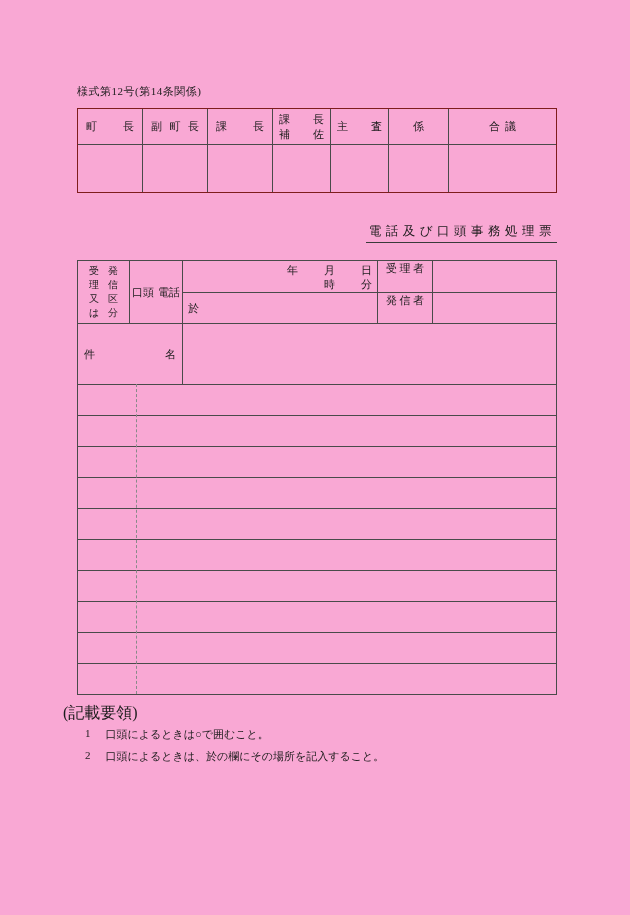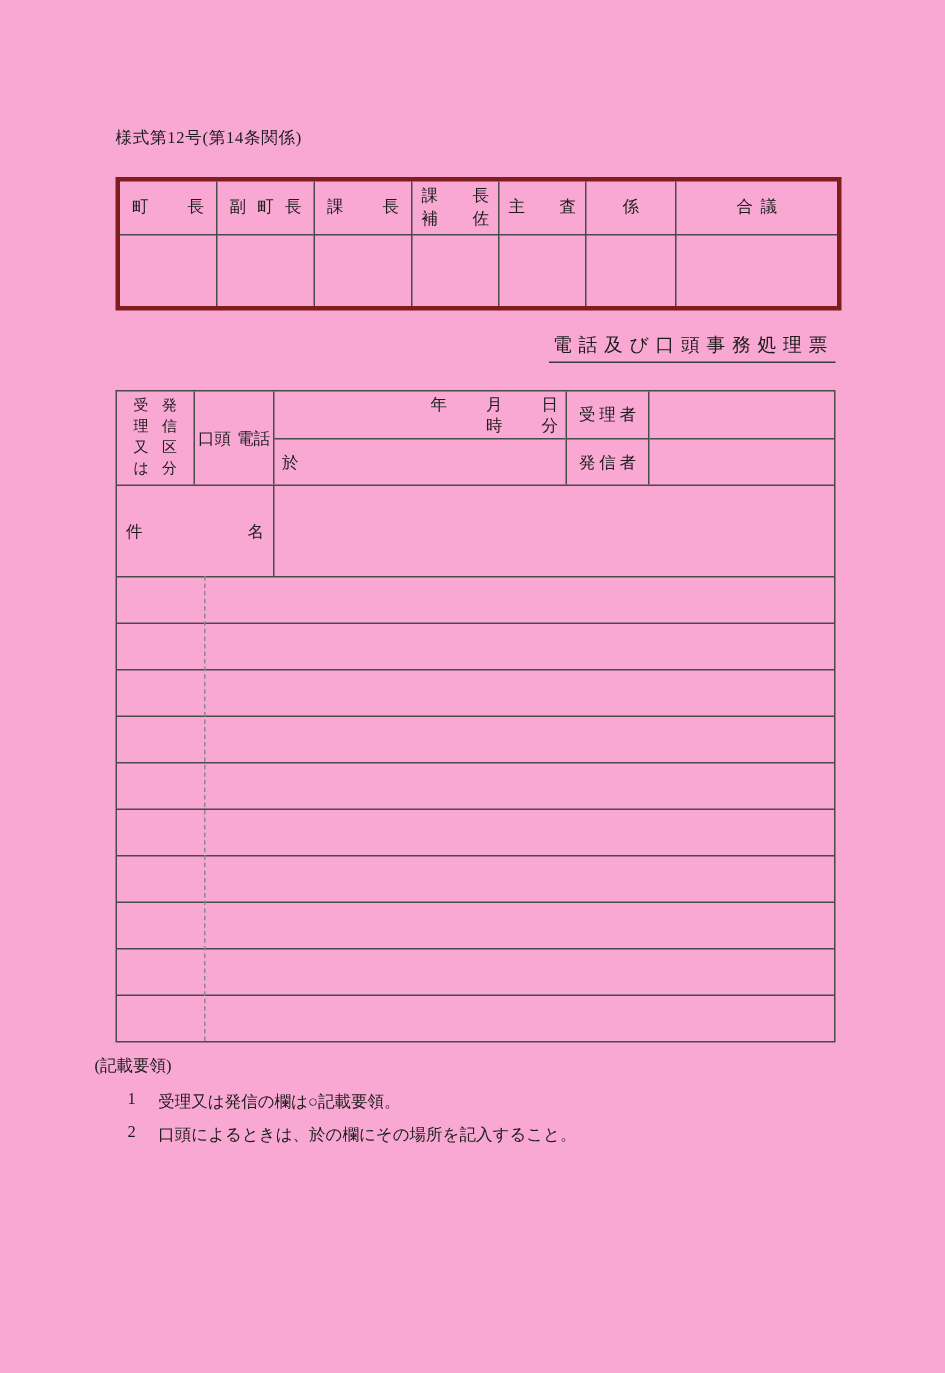--- a/index.html
+++ b/index.html
@@ -8,25 +8,25 @@
     position:relative; width:630px; height:915px;
     background:#f9a8d4; overflow:hidden;
     font-family:"Liberation Serif","DejaVu Serif",serif;
     color:#1c1c1c;
   }
   
   .form-no { position:absolute; left:77px; top:84px; font-size:11px; letter-spacing:0.5px; }
 
   
   .t1 {
-    position:absolute; left:77px; top:118px;
+    position:absolute; left:77px; top:108px;
     display:grid;
     grid-template-columns:64px 65px 65px 58px 58px 60px 108px;
     grid-template-rows:35px 48px;
-    border:3px solid #7f1d1d;
+    border:1px solid #7f1d1d;
   }
   .t1 > div { border-left:1px solid #4a4a4a; border-top:1px solid #4a4a4a; }
   .t1 > div:nth-child(-n+7) { border-top:none; }
   .t1 > div:nth-child(1), .t1 > div:nth-child(8) { border-left:none; }
   .hcell { display:flex; flex-direction:column; justify-content:center; font-size:11px; line-height:15px; }
   .jline { display:block; width:100%; text-align:justify; text-align-last:justify; }
   .p8  { padding:0 8px; }
   .p6  { padding:0 6px; }
   .p28 { padding:0 40px; }
   .cen { text-align:center; }
@@ -49,36 +49,36 @@
   .colB {
     width:53px; border-right:1px solid #4a4a4a;
     display:flex; justify-content:space-around; align-items:center;
     padding:5px 0;
   }
   .colC { width:195px; border-right:1px solid #4a4a4a; display:flex; flex-direction:column; }
   .cTop { height:32px; border-bottom:1px solid #4a4a4a; padding:2px 5px 0 0; line-height:14px; }
   .dateLine { display:flex; justify-content:flex-end; column-gap:26px; }
   .cBot { flex:1; display:flex; align-items:center; padding-left:5px; }
   .colD { width:55px; border-right:1px solid #4a4a4a; display:flex; flex-direction:column; }
-  .dTop, .dBot { display:flex; align-items:center; justify-content:center; }
+  .dTop, .dBot { display:flex; justify-content:center; }
   .dTop { height:32px; border-bottom:1px solid #4a4a4a; }
   .dBot { flex:1; }
   .lsp { letter-spacing:2.5px; margin-right:-2.5px; }
   .colE { flex:1; display:flex; flex-direction:column; }
   .eTop { height:32px; border-bottom:1px solid #4a4a4a; }
   .eBot { flex:1; }
   .t2-subject { display:flex; height:60px; }
   .subjL { width:105px; border-right:1px solid #4a4a4a; display:flex; flex-direction:column; justify-content:center; }
   .subjR { flex:1; }
   .t2-body { position:relative; }
   .brow { height:31px; border-top:1px solid #4a4a4a; }
   .dash { position:absolute; left:58px; top:0; bottom:0; width:0; border-left:1px dashed #8a8a8a; }
 
   
-  .notes-head { position:absolute; left:63px; top:703px; font-size:11px; }
+  .notes-head { position:absolute; left:63px; top:703px; font-size:16px; }
   .note-item { position:absolute; left:85px; display:flex; column-gap:15px; font-size:11px; }
   .note-1 { top:727px; }
   .note-2 { top:749px; }
 </style>
 </head>
 <body>
 
 <div class="page">
 
   <div class="form-no">様式第12号(第14条関係)</div>
@@ -180,20 +180,20 @@
       <div class="brow"></div>
       <div class="brow"></div>
       <div class="brow"></div>
       <div class="dash"></div>
     </div>
   </div>
 
   <div class="notes-head">(記載要領)</div>
   <div class="note-item note-1">
     <span>1</span>
-    <span>受理又は発信の欄は○記載要領。</span>
+    <span>口頭によるときは○で囲むこと。</span>
   </div>
   <div class="note-item note-2">
     <span>2</span>
     <span>口頭によるときは、於の欄にその場所を記入すること。</span>
   </div>
 
 </div>
 
 </body></html>

